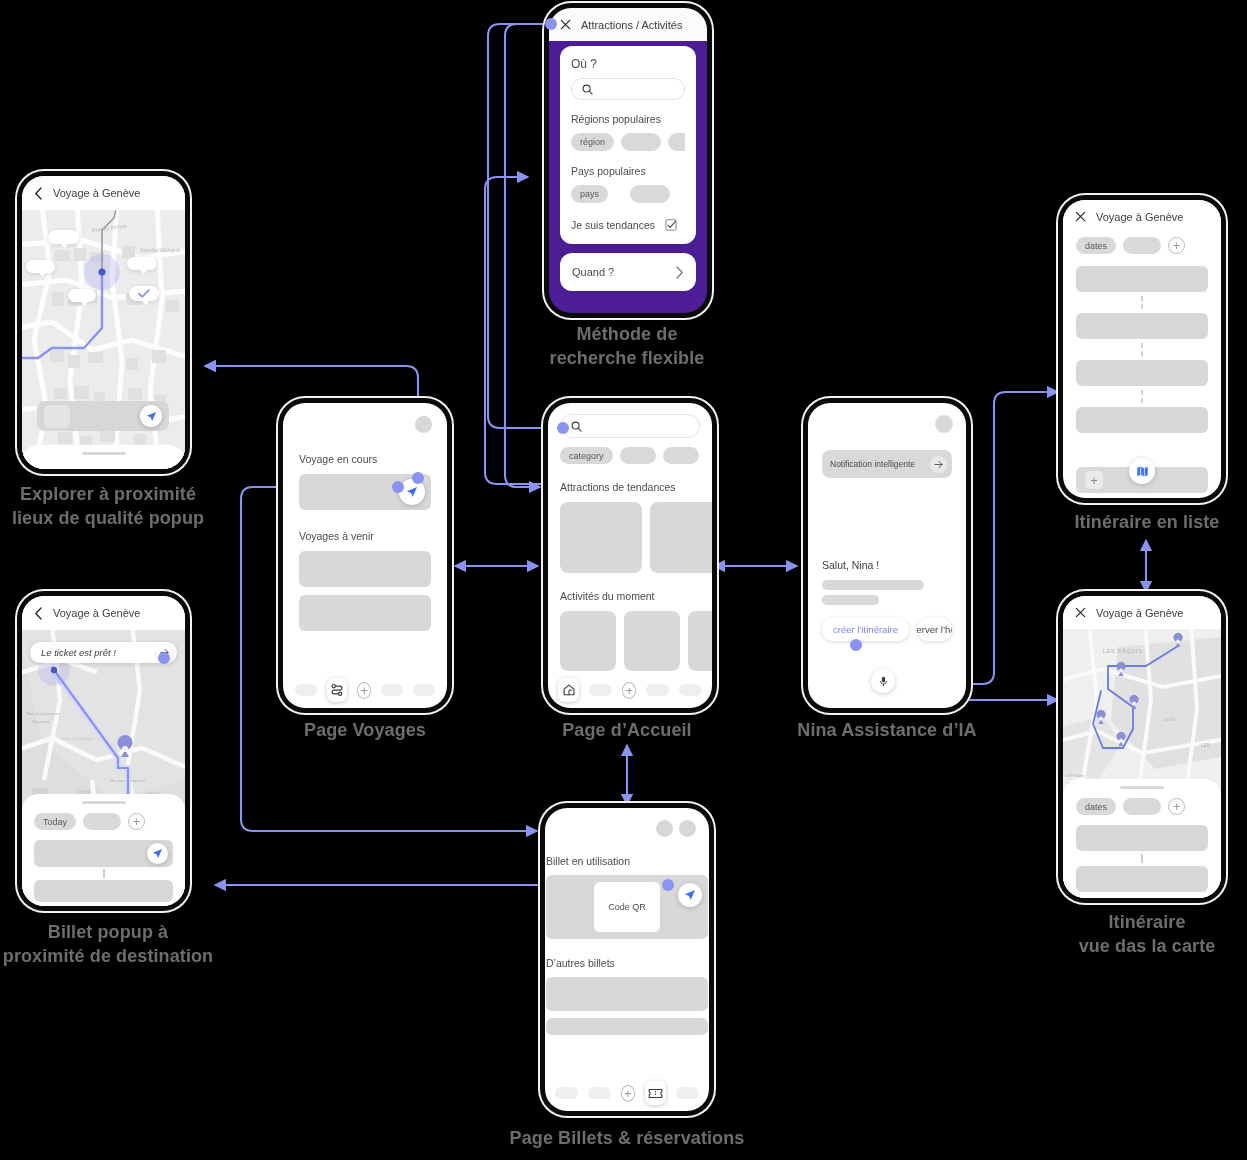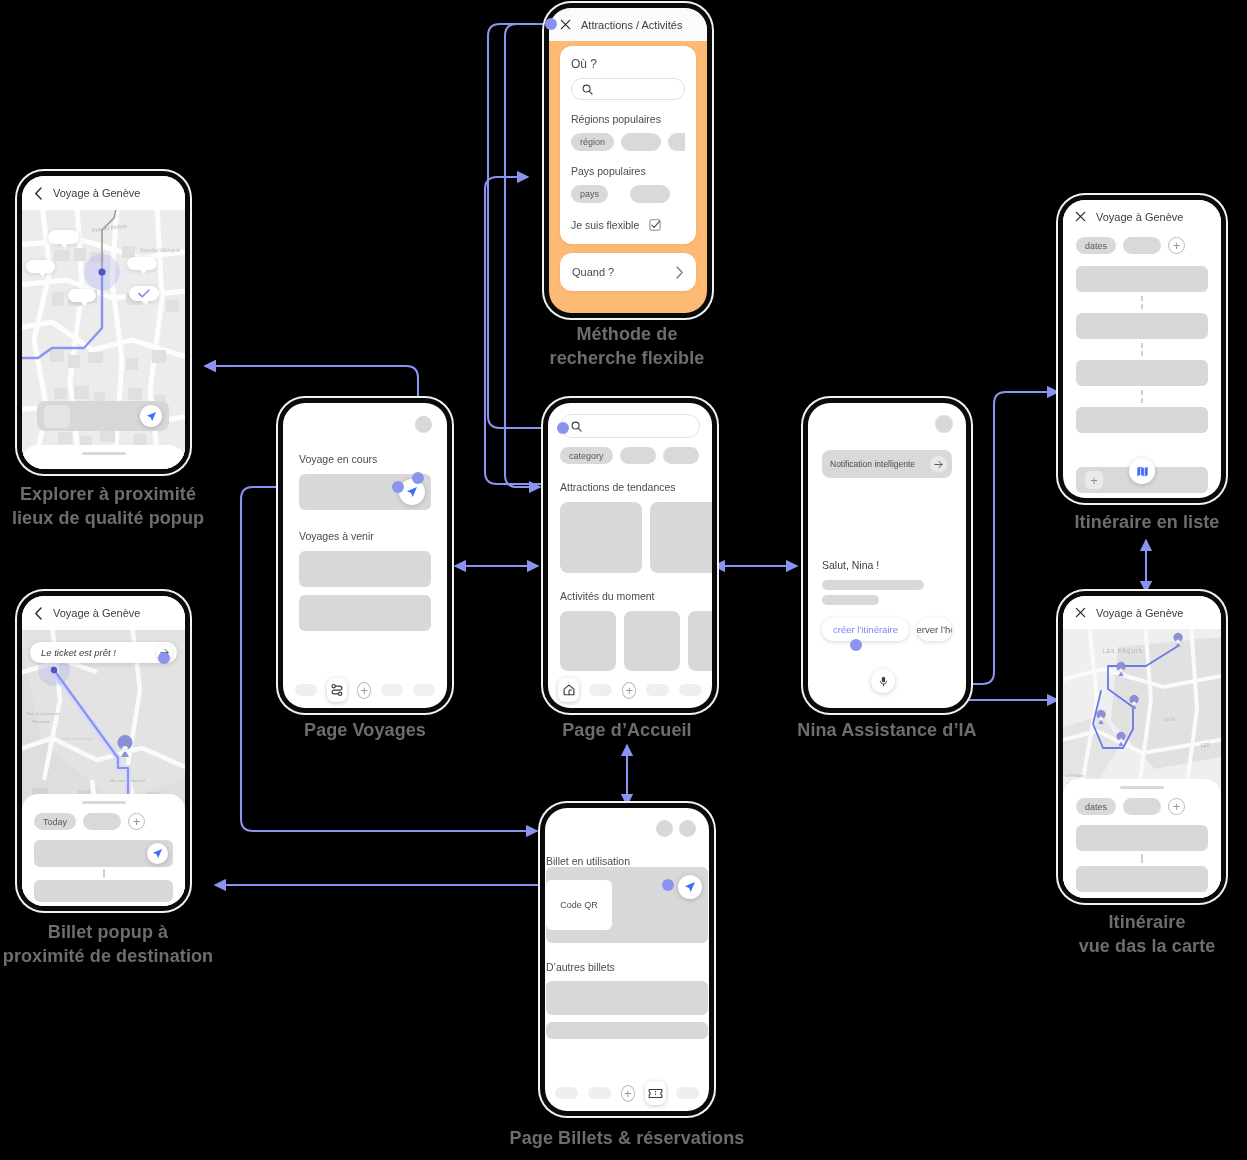--- a/index.html
+++ b/index.html
@@ -441,21 +441,21 @@
       <div class="fab" style="position:absolute; left:63px; top:266px; width:24px; height:24px;">
         <svg width="11" height="11" viewBox="0 0 12 14">
           <rect x="4" y="1" width="4" height="7" rx="2" fill="#3a3a40"></rect>
           <path d="M2.2 6.6 a3.8 3.8 0 0 0 7.6 0 M6 10.4 L6 12.6" stroke="#3a3a40" stroke-width="1.1" fill="none" stroke-linecap="round"></path>
         </svg>
       </div>
     </div>
   </div>
   <div class="caption" style="left:787px; top:718px; width:200px;">Nina Assistance d’IA</div>
 
-  <div class="phone" style="left:549px; top:8px; width:158px; height:305px; background:#fdba74;">
+  <div class="phone" style="left:549px; top:8px; width:158px; height:305px; background:#4c1d95;">
     <div class="phone-inner" style="padding:0;">
       <div class="topbar" style="background:#fbfbfb; height:33px; padding:0 11px;">
         <span class="icon-btn">
           <svg width="11" height="11" viewBox="0 0 12 12">
               <path d="M1.5 1.5 L10.5 10.5 M10.5 1.5 L1.5 10.5" stroke="#2c2c30" stroke-width="1.4" stroke-linecap="round"></path>
             </svg>
         </span>
         <span class="ttl">Attractions / Activités</span>
       </div>
       <div style="margin:5px 11px 0; background:#fff; border-radius:12px; box-shadow:0 1px 4px rgba(0,0,0,.06); padding:11px 11px 13px;">
@@ -472,21 +472,21 @@
           <div class="pill" style="width:40px; height:18px; flex:none;"></div>
           <div class="pill" style="width:40px; height:18px; flex:none;"></div>
         </div>
         <div class="sectitle" style="margin-top:14px;">Pays populaires</div>
         <div style="display:flex; gap:22px; margin-top:8px; overflow:hidden;">
           <div class="pill lbl" style="height:18px;">pays</div>
           <div class="pill" style="width:40px; height:18px; flex:none;"></div>
           <div class="pill" style="width:40px; height:18px; flex:none;"></div>
         </div>
         <div style="display:flex; align-items:center; gap:10px; margin-top:16px;">
-          <span class="sectitle">Je suis flexible</span>
+          <span class="sectitle">Je suis tendances</span>
           <svg width="12" height="12" viewBox="0 0 14 14">
             <rect x="1" y="1" width="12" height="12" rx="2.2" fill="none" stroke="#8b8b90" stroke-width="1.2"></rect>
             <path d="M3.4 7.2 L6 9.8 L12.4 2.4" stroke="#4b4b52" stroke-width="1.3" fill="none" stroke-linecap="round" stroke-linejoin="round"></path>
           </svg>
         </div>
       </div>
       <div style="margin:9px 11px 0; background:#fff; border-radius:12px; box-shadow:0 1px 4px rgba(0,0,0,.06); height:38px; display:flex; align-items:center; justify-content:space-between; padding:0 12px;">
         <span class="sectitle" style="font-size:11px;">Quand ?</span>
         <svg width="9" height="13" viewBox="0 0 9 13">
             <path d="M2 1 L7.2 6.5 L2 12" stroke="#7a7a80" stroke-width="1.3" fill="none" stroke-linecap="round" stroke-linejoin="round"></path>
@@ -604,21 +604,21 @@
   <div class="caption" style="left:1047px; top:910px; width:200px;">Itinéraire
 vue das la carte</div>
 
   <div class="phone" style="left:545px; top:808px; width:164px; height:303px;">
     <div class="phone-inner" style="padding:11px 1px 0;">
       <div style="position:absolute; right:13px; top:12px; display:flex; gap:6px;">
         <div class="avatar"></div>
         <div class="avatar"></div>
       </div>
       <div class="sectitle" style="margin-top:36px;">Billet en utilisation</div>
-      <div class="skel" style="height:76px; position:relative; display:flex; align-items:center; ">
+      <div class="skel" style="height:64px; margin-top:8px; position:relative; display:flex; align-items:center; justify-content:center;">
         <div style="width:66px; height:50px; background:#fff; border-radius:6px; display:flex; align-items:center; justify-content:center;">
           <span style="font-size:9px; color:#4b4b52;">Code QR</span>
         </div>
         <div class="fab" style="position:absolute; right:6px; top:8px; width:24px; height:24px;">
           <svg width="12" height="12" viewBox="0 0 12 12">
               <path d="M11 1 L1 5.2 L5 6.9 L6.7 11 Z" fill="#3d6ef5"></path>
             </svg>
         </div>
       </div>
       <div class="sectitle" style="margin-top:18px;">D’autres billets</div>

